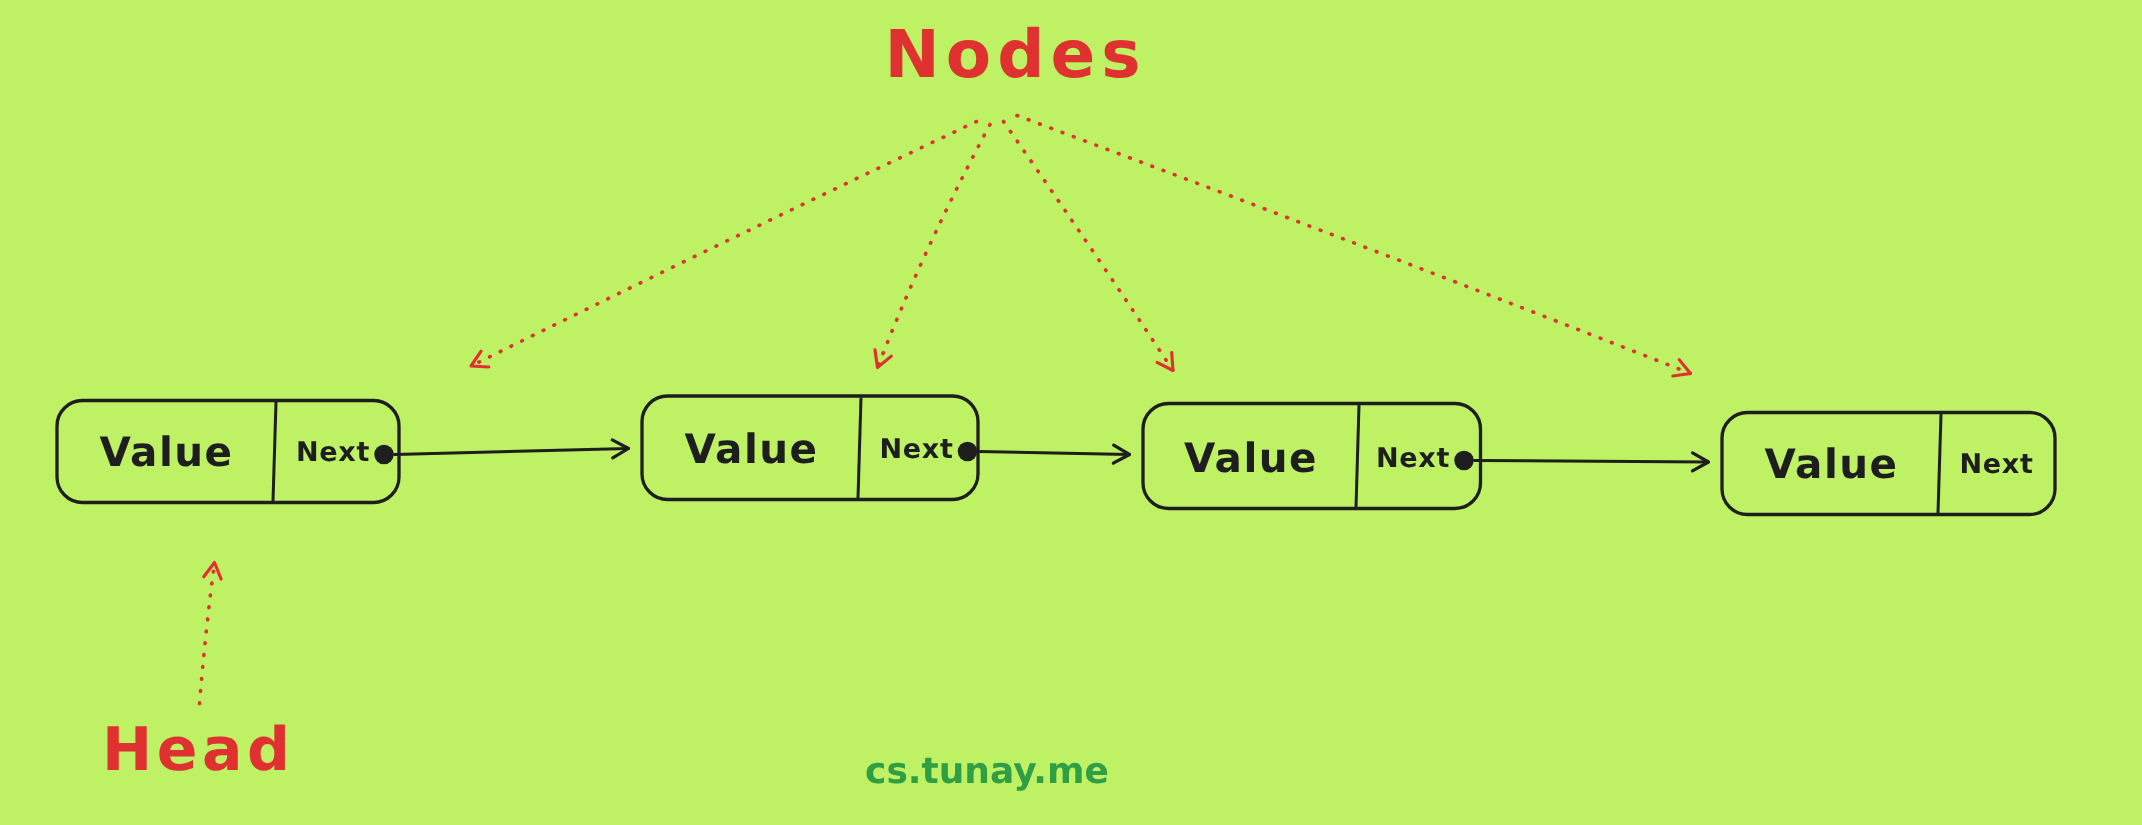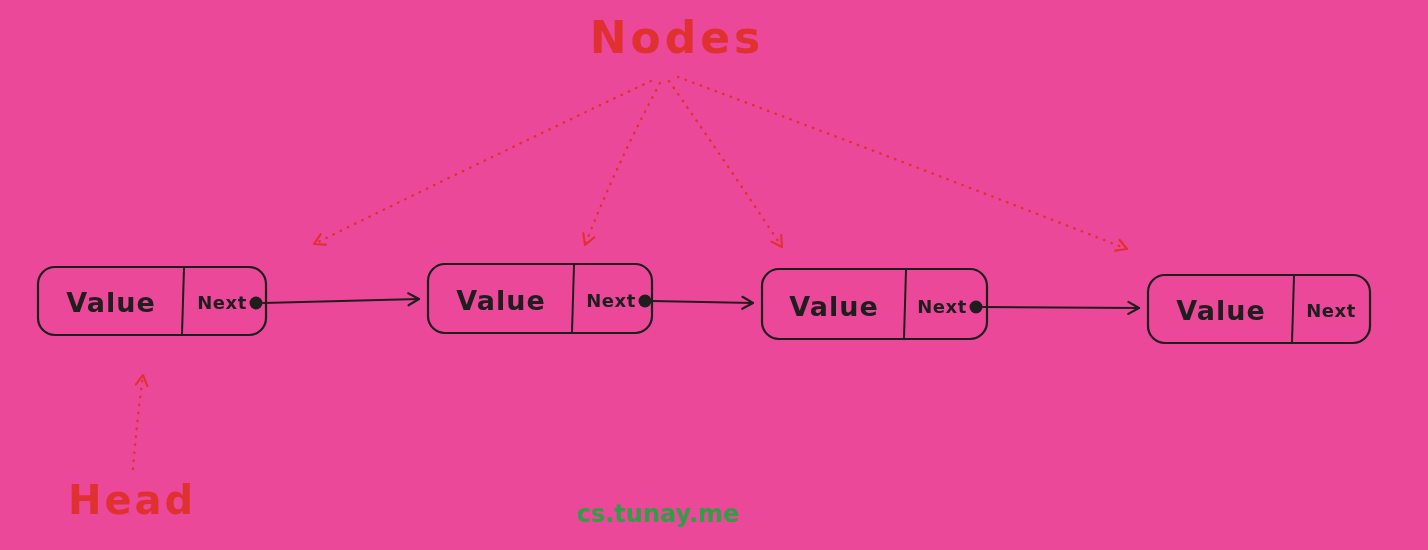--- a/index.html
+++ b/index.html
@@ -1,20 +1,20 @@
 <!DOCTYPE html>
 <html><head>
 <meta charset="utf-8">
 <style>
   html, body { margin: 0; padding: 0; background: #ffffff; }
   .canvas {
     position: relative;
     width: 1428px;
     height: 550px;
-    background: #ec4899;
+    background: #bef264;
     overflow: hidden;
     font-family: "DejaVu Sans", sans-serif;
   }
   svg text { user-select: none; }
 
   .node-box   { fill: none; stroke-width: 2.2; }
   .node-divider { stroke-width: 2; }
   .value-label {
     font-size: 27px; font-weight: 600; letter-spacing: 1px;
     text-anchor: middle; dominant-baseline: central;

